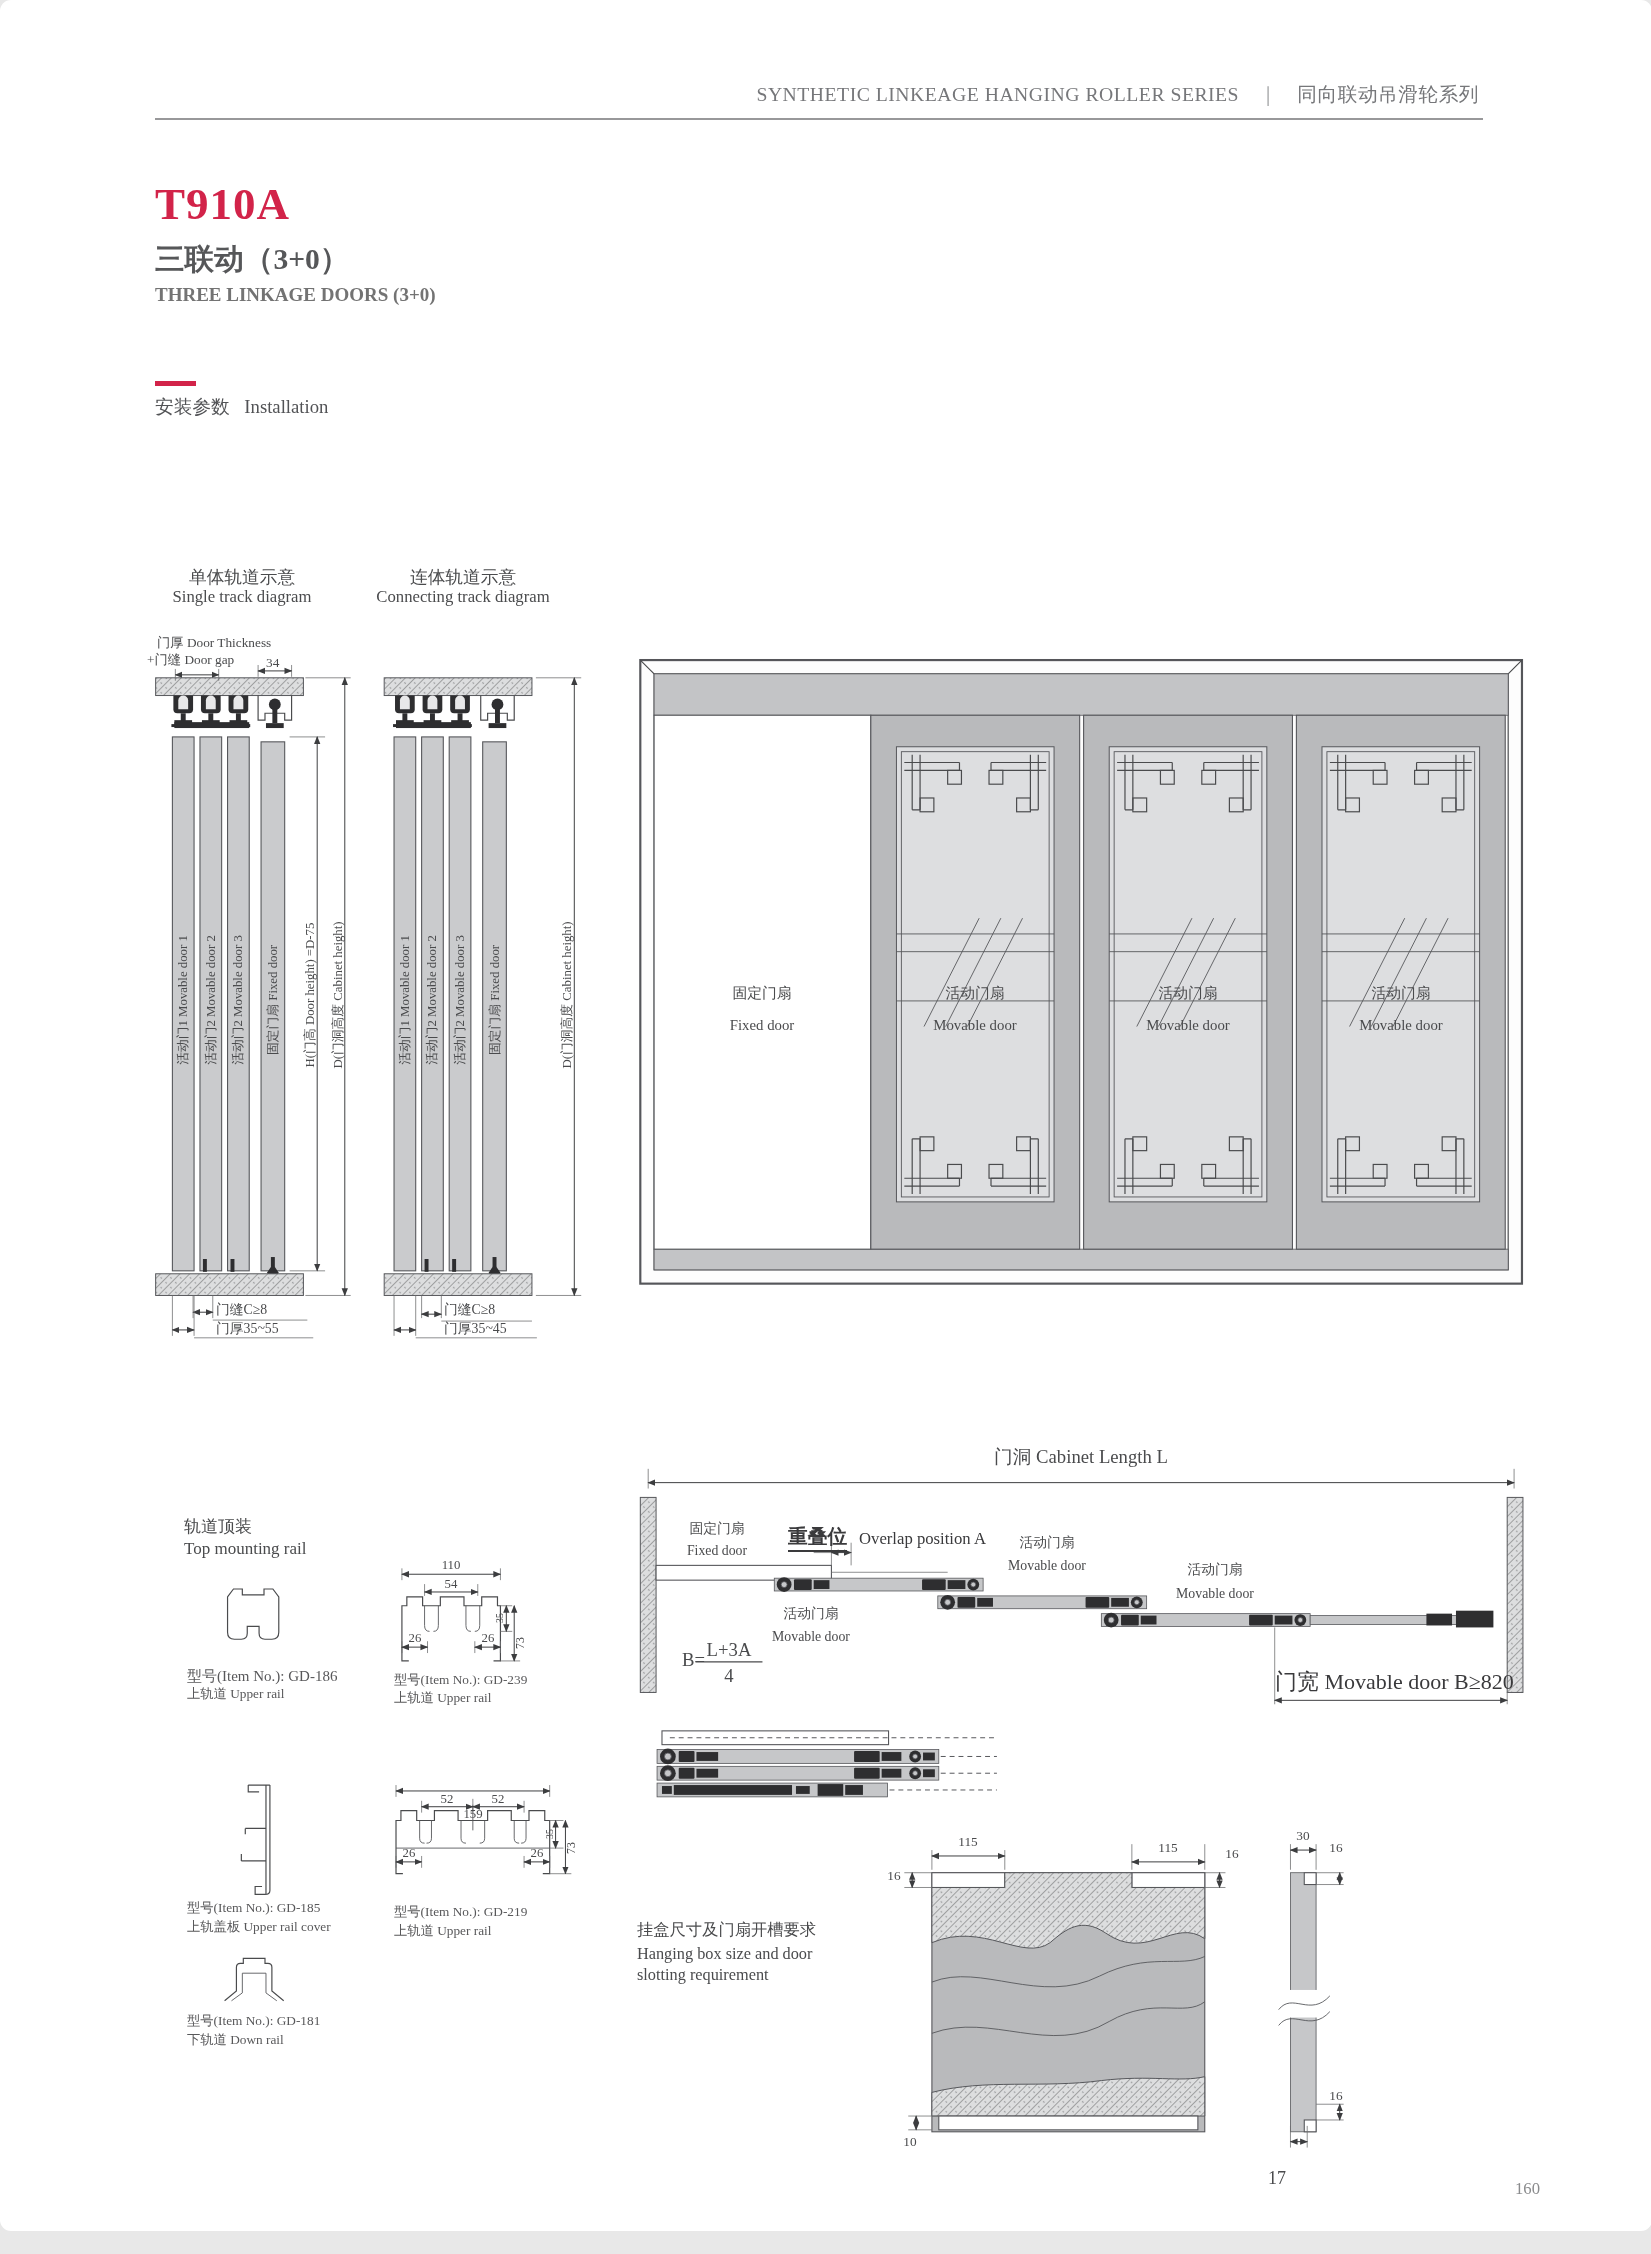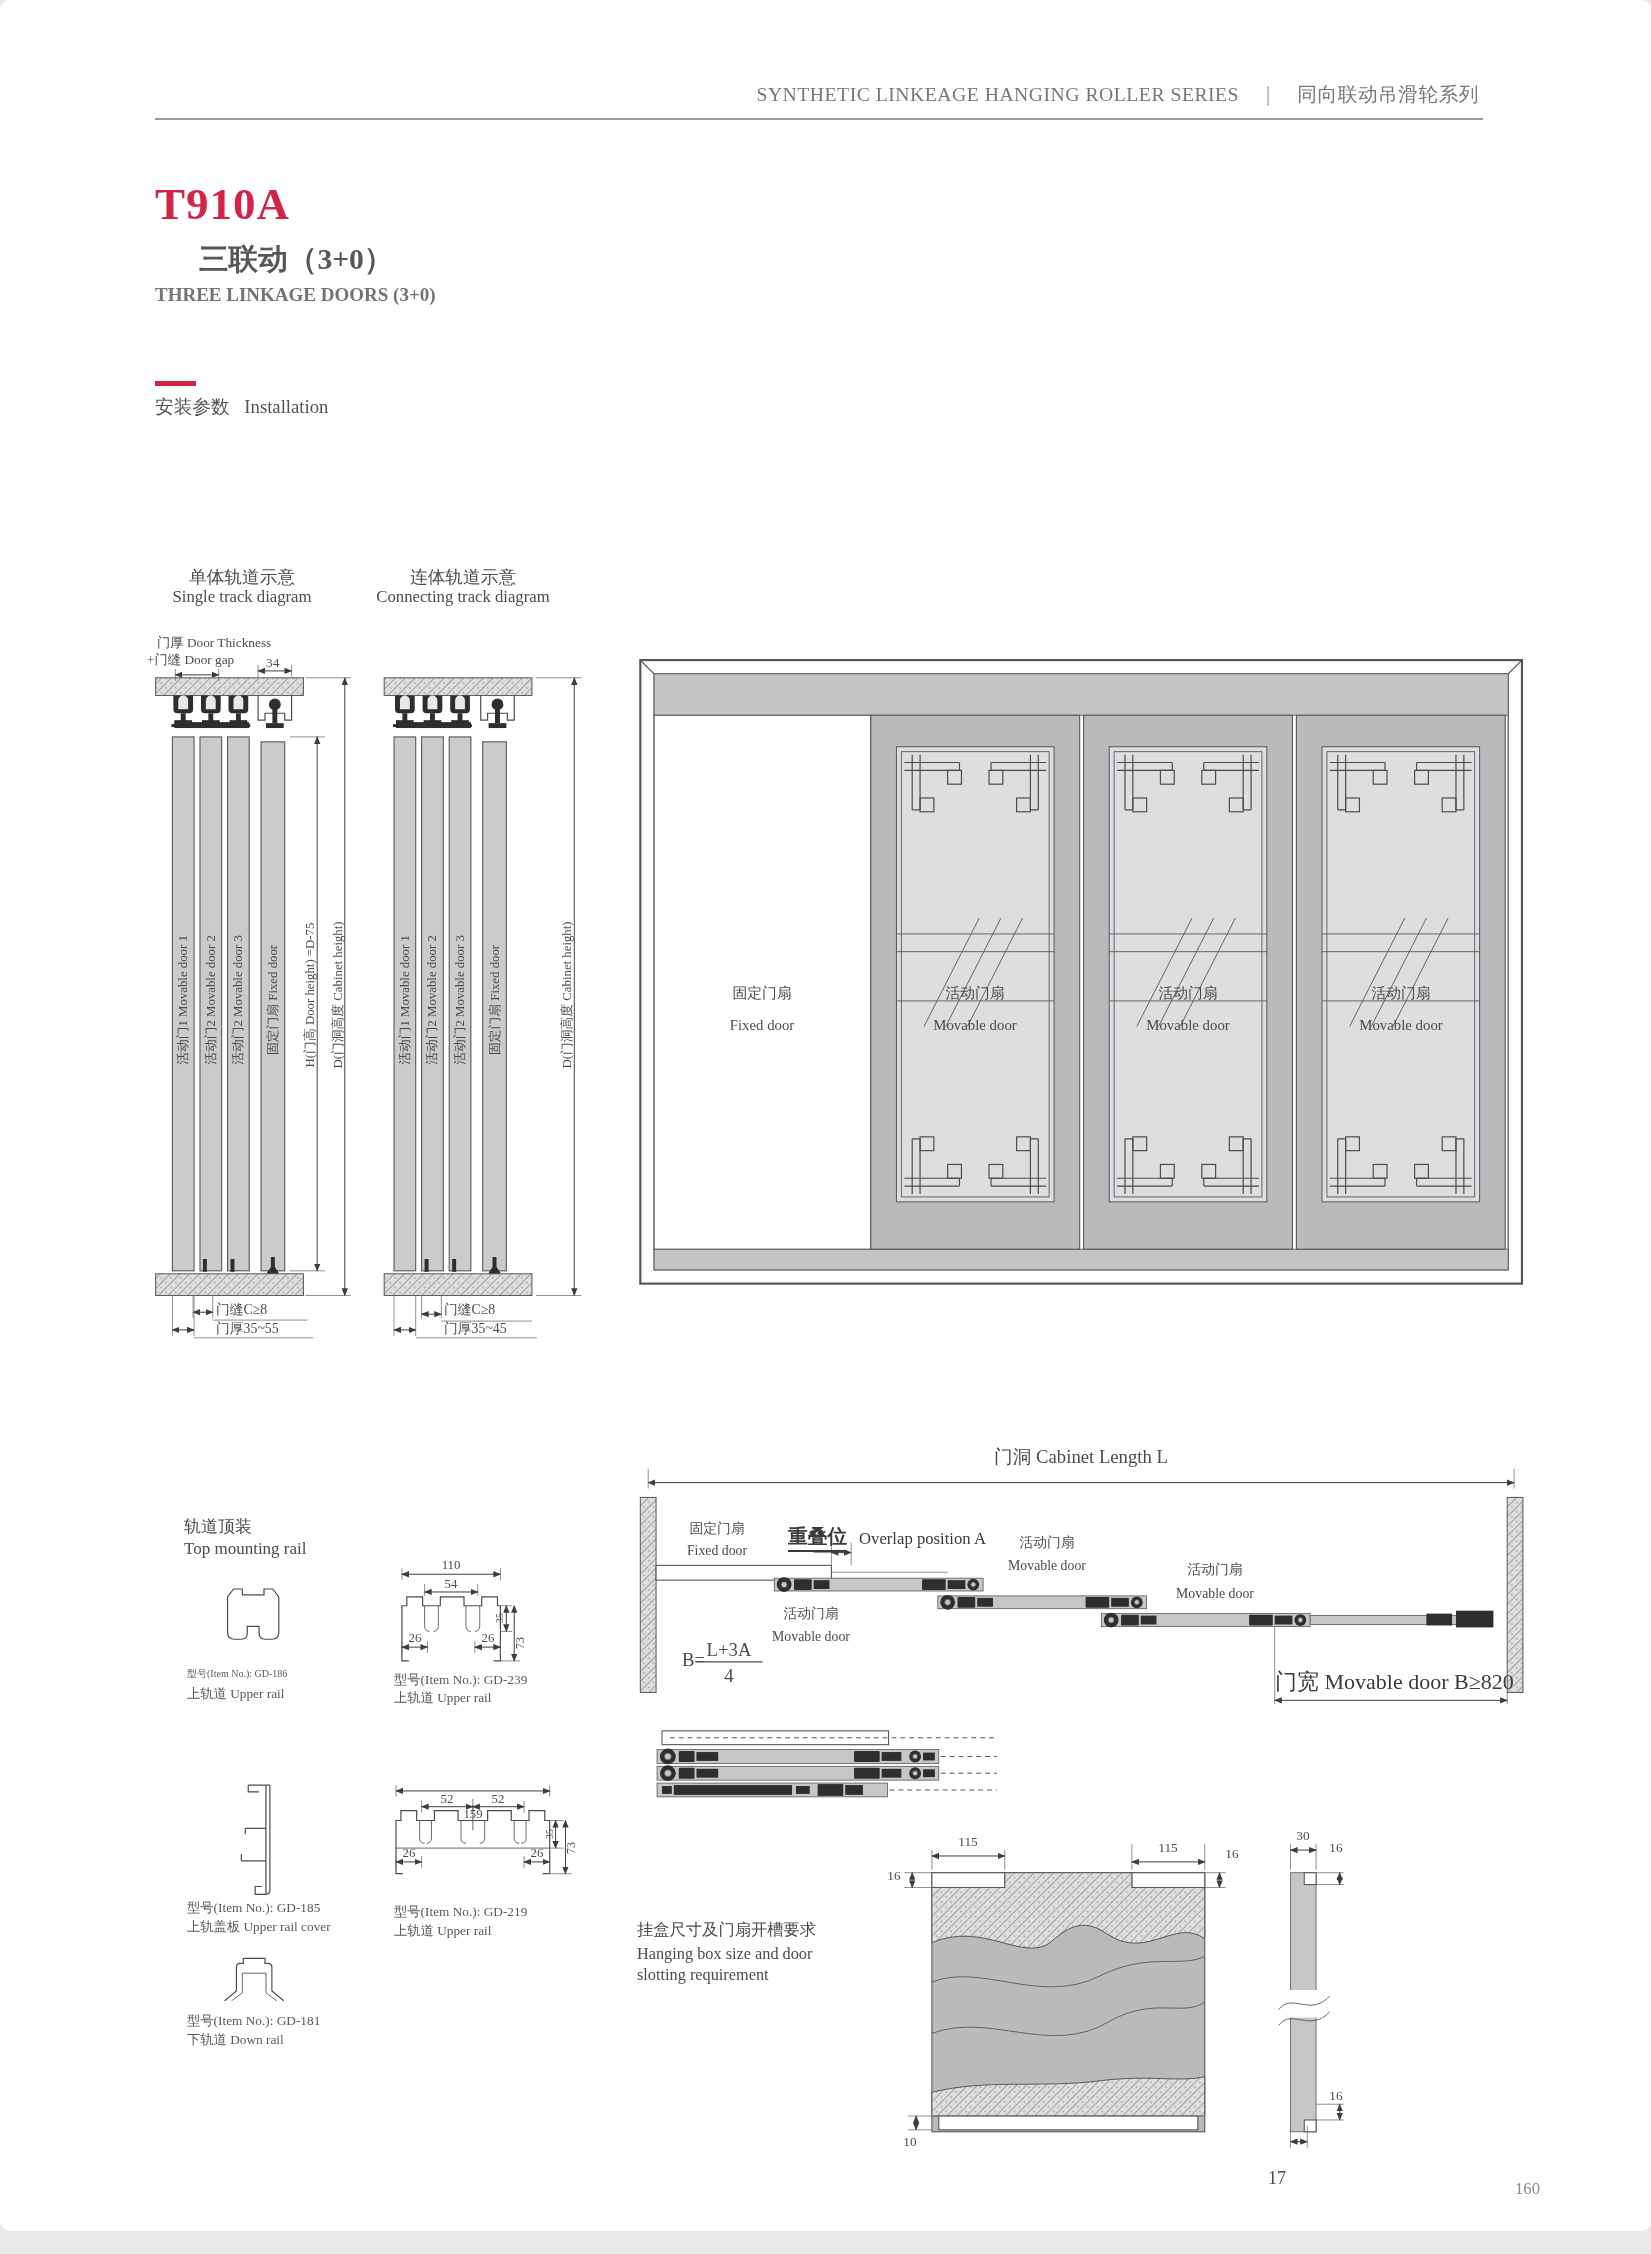--- a/index.html
+++ b/index.html
@@ -306,21 +306,21 @@
   </svg>
 
   <div class="t" style="top:83px; right:173px; font-size:19.7px; color:#76777a; letter-spacing:0.5px;">
     <span>SYNTHETIC LINKEAGE HANGING ROLLER SERIES</span>
     <span style="margin:0 13.8px; color:#9b9c9e;">｜</span>
     <span>同向联动吊滑轮系列</span>
   </div>
   <div style="position:absolute; left:155px; top:118px; width:1328px; height:2px; background:#98989a;"></div>
 
   <div class="t" style="left:155px; top:179px; font-size:45px; font-weight:bold; color:var(--accent); letter-spacing:1px;">T910A</div>
-  <div class="t" style="left:155px; top:242px; font-size:29.6px; font-weight:bold; color:#565759;margin-left:44px;">三联动（3+0）</div>
+  <div class="t" style="left:155px; top:242px; font-size:29.6px; font-weight:bold; color:#565759;">三联动（3+0）</div>
   <div class="t" style="left:155px; top:284px; font-size:19px; font-weight:bold; color:#737373;">THREE LINKAGE DOORS (3+0)</div>
 
   <div style="position:absolute; left:155px; top:381px; width:41px; height:4.9px; background:var(--accent);"></div>
   <div class="t" style="left:155px; top:396px; font-size:18.7px; color:#525356;">
     <span>安装参数</span>
     <span style="margin-left:9.9px;">Installation</span>
   </div>
 
   <div class="t ctr" style="left:124px; top:567px; width:236px;">
     <span style="display:block; font-size:17.7px;">单体轨道示意</span>
@@ -357,21 +357,21 @@
   <div class="t c" style="left:975px; top:985px; font-size:14.8px;">活动门扇</div>
   <div class="t c" style="left:975px; top:1017px; font-size:14.8px;">Movable door</div>
   <div class="t c" style="left:1188px; top:985px; font-size:14.8px;">活动门扇</div>
   <div class="t c" style="left:1188px; top:1017px; font-size:14.8px;">Movable door</div>
   <div class="t c" style="left:1401px; top:985px; font-size:14.8px;">活动门扇</div>
   <div class="t c" style="left:1401px; top:1017px; font-size:14.8px;">Movable door</div>
 
   <div class="t" style="left:184px; top:1517px; font-size:17px;">轨道顶装</div>
   <div class="t" style="left:184px; top:1539px; font-size:17px;">Top mounting rail</div>
 
-  <div class="t" style="left:187px; top:1668px; font-size:10px; color:#58585a;">型号(Item No.): GD-186</div>
+  <div class="t" style="left:187px; top:1668px; font-size:15px; color:#58585a;">型号(Item No.): GD-186</div>
   <div class="t" style="left:187px; top:1686px; font-size:13.3px; color:#58585a;">上轨道 Upper rail</div>
 
   <div class="t c" style="left:451px; top:1558px; font-size:12.8px;">110</div>
   <div class="t c" style="left:451px; top:1577px; font-size:12.8px;">54</div>
   <div class="t c" style="left:415px; top:1631px; font-size:12.8px;">26</div>
   <div class="t c" style="left:488px; top:1631px; font-size:12.8px;">26</div>
   <div class="t rot" style="left:500px; top:1618px; font-size:9.9px;">35</div>
   <div class="t rot" style="left:521px; top:1643px; font-size:11.8px;">73</div>
   <div class="t" style="left:394px; top:1672px; font-size:13.3px; color:#58585a;">型号(Item No.): GD-239</div>
   <div class="t" style="left:394px; top:1690px; font-size:13.3px; color:#58585a;">上轨道 Upper rail</div>

